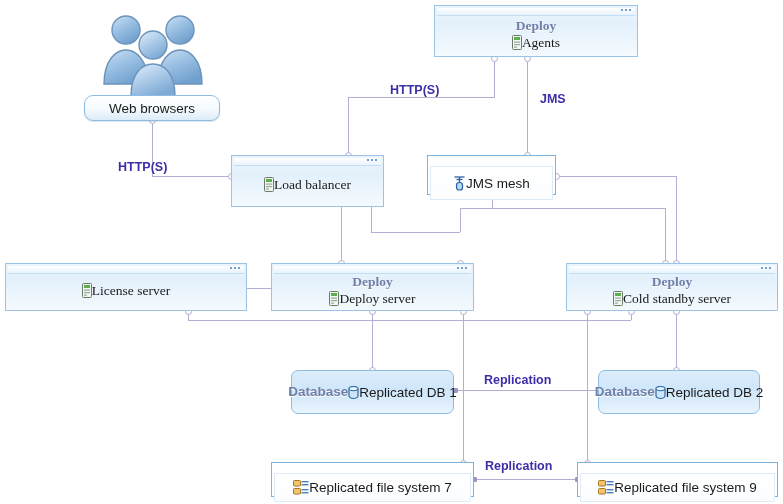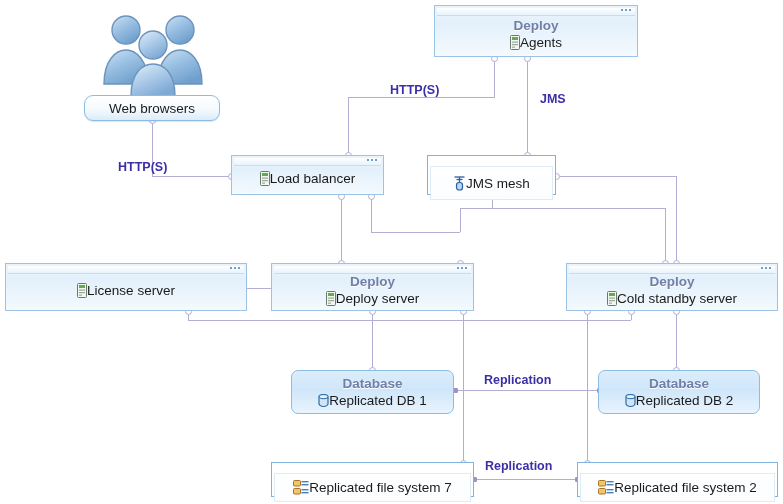--- a/index.html
+++ b/index.html
@@ -62,20 +62,21 @@
     box-sizing: border-box;
     z-index: 4;
   }
 
   
   .deploy-box {
     border: 1px solid #9cc3e5;
     background: linear-gradient(to bottom, #eaf4fc 0%, #e3f0fb 35%, #f4fafe 100%);
     box-sizing: border-box;
     padding: 2px;
+    font-family: Liberation Serif, serif;
   }
   .titlebar {
     height: 8px;
     position: relative;
     background: linear-gradient(to bottom, #ffffff 0%, #e8f3fc 100%);
     border-bottom: 1px solid #c3ddf2;
     box-sizing: border-box;
   }
   .dots {
     position: absolute;
@@ -137,21 +138,21 @@
     margin-top: 16px;
   }
 
   
   .db-box {
     border: 1px solid #8cbce3;
     border-radius: 7px;
     background: linear-gradient(to bottom, #dcedfb 0%, #cfe6fa 45%, #e9f4fd 100%);
     box-sizing: border-box;
     display: flex;
-    flex-direction: column;
+    flex-direction: row;
     align-items: center;
     justify-content: center;
   }
 
   
   .caption-box {
     border: 1px solid #8cbce3;
     border-radius: 9px;
     background: linear-gradient(to bottom, #ffffff 0%, #f4fafe 55%, #dcecf8 100%);
     box-sizing: border-box;
@@ -300,21 +301,21 @@
 
       <circle cx="53" cy="37" r="14" fill="url(#pg2)" stroke="#6c94bb" stroke-width="1.4"></circle>
       <path d="M31 88 C31 64 43 56 53 56 C63 56 75 64 75 88 Z" fill="url(#pg2)" stroke="#6c94bb" stroke-width="1.4"></path>
     </svg>
   </div>
 
   <div class="node caption-box" style="left:84px; top:95px; width:136px; height:26px;">
     <span>Web browsers</span>
   </div>
 
-  <div class="node deploy-box" style="left:231px; top:155px; width:153px; height:40px;">
+  <div class="node deploy-box" style="left:231px; top:155px; width:153px; height:52px;">
     <div class="titlebar">
       <span class="dots">
           <i></i>
           <i></i>
           <i></i>
         </span>
     </div>
     <div class="body">
       <div class="nlabel">
         <span class="icon">
@@ -471,18 +472,18 @@
         <span class="icon">
           <svg width="16" height="15" viewBox="0 0 16 15">
             <rect x="0.5" y="0.5" width="7" height="5.5" rx="1" fill="#f0c470" stroke="#a8761f"></rect>
             <rect x="8.5" y="1" width="7" height="1.4" fill="#4a7fb5"></rect>
             <rect x="8.5" y="4" width="7" height="1.4" fill="#4a7fb5"></rect>
             <rect x="0.5" y="8.5" width="7" height="5.5" rx="1" fill="#f0c470" stroke="#a8761f"></rect>
             <rect x="8.5" y="9" width="7" height="1.4" fill="#4a7fb5"></rect>
             <rect x="8.5" y="12" width="7" height="1.4" fill="#4a7fb5"></rect>
           </svg>
         </span>
-        <span>Replicated file system 2</span>
+        <span>Replicated file system 9</span>
       </div>
     </div>
   </div>
 
 </div>
 
 </body></html>

